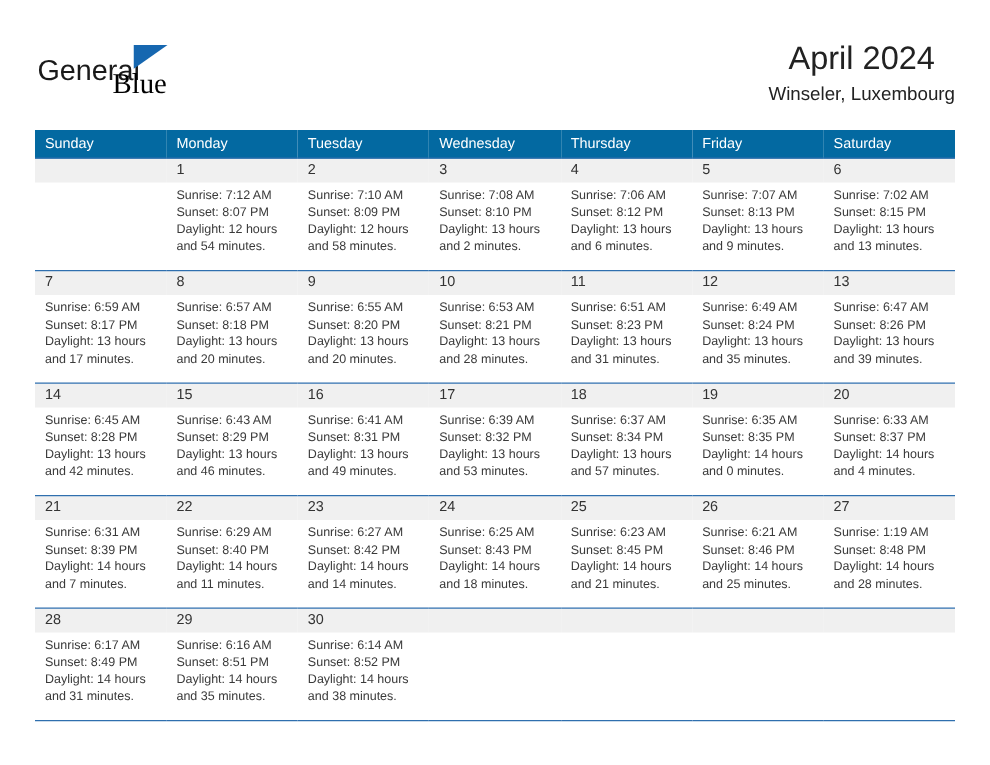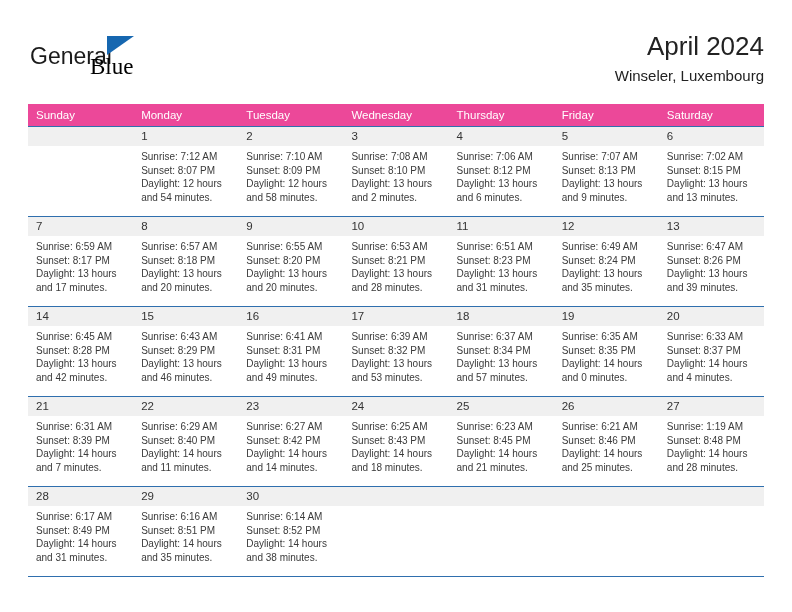--- a/index.html
+++ b/index.html
@@ -62,21 +62,21 @@
     font-size: 23px;
     color: #000000;
     font-family: Liberation Serif, serif;
     line-height: 26px;
   }
 
   .title-block {
     position: absolute;
     right: 0px;
     top: 0px;
-    text-align: right;
+    text-align: center;
   }
   .cal-title {
     font-size: 26px;
     color: #222222;
     line-height: 32px;
     white-space: nowrap;
   }
   .cal-subtitle {
     font-size: 15px;
     color: #222222;
@@ -91,21 +91,21 @@
     left: 28px;
     top: 104px;
     width: 736px;
   }
   table.cal-table {
     border-collapse: collapse;
     width: 736px;
     table-layout: fixed;
   }
   table.cal-table th {
-    background: #ec4899;
+    background: #0369a1;
     color: #ffffff;
     font-size: 11.5px;
     font-weight: normal;
     text-align: left;
     padding: 5px 0 5px 8px;
     height: 12px;
     border: none;
   }
   tr.week-row > td {
     border-top: 1px solid #2f6fae;

